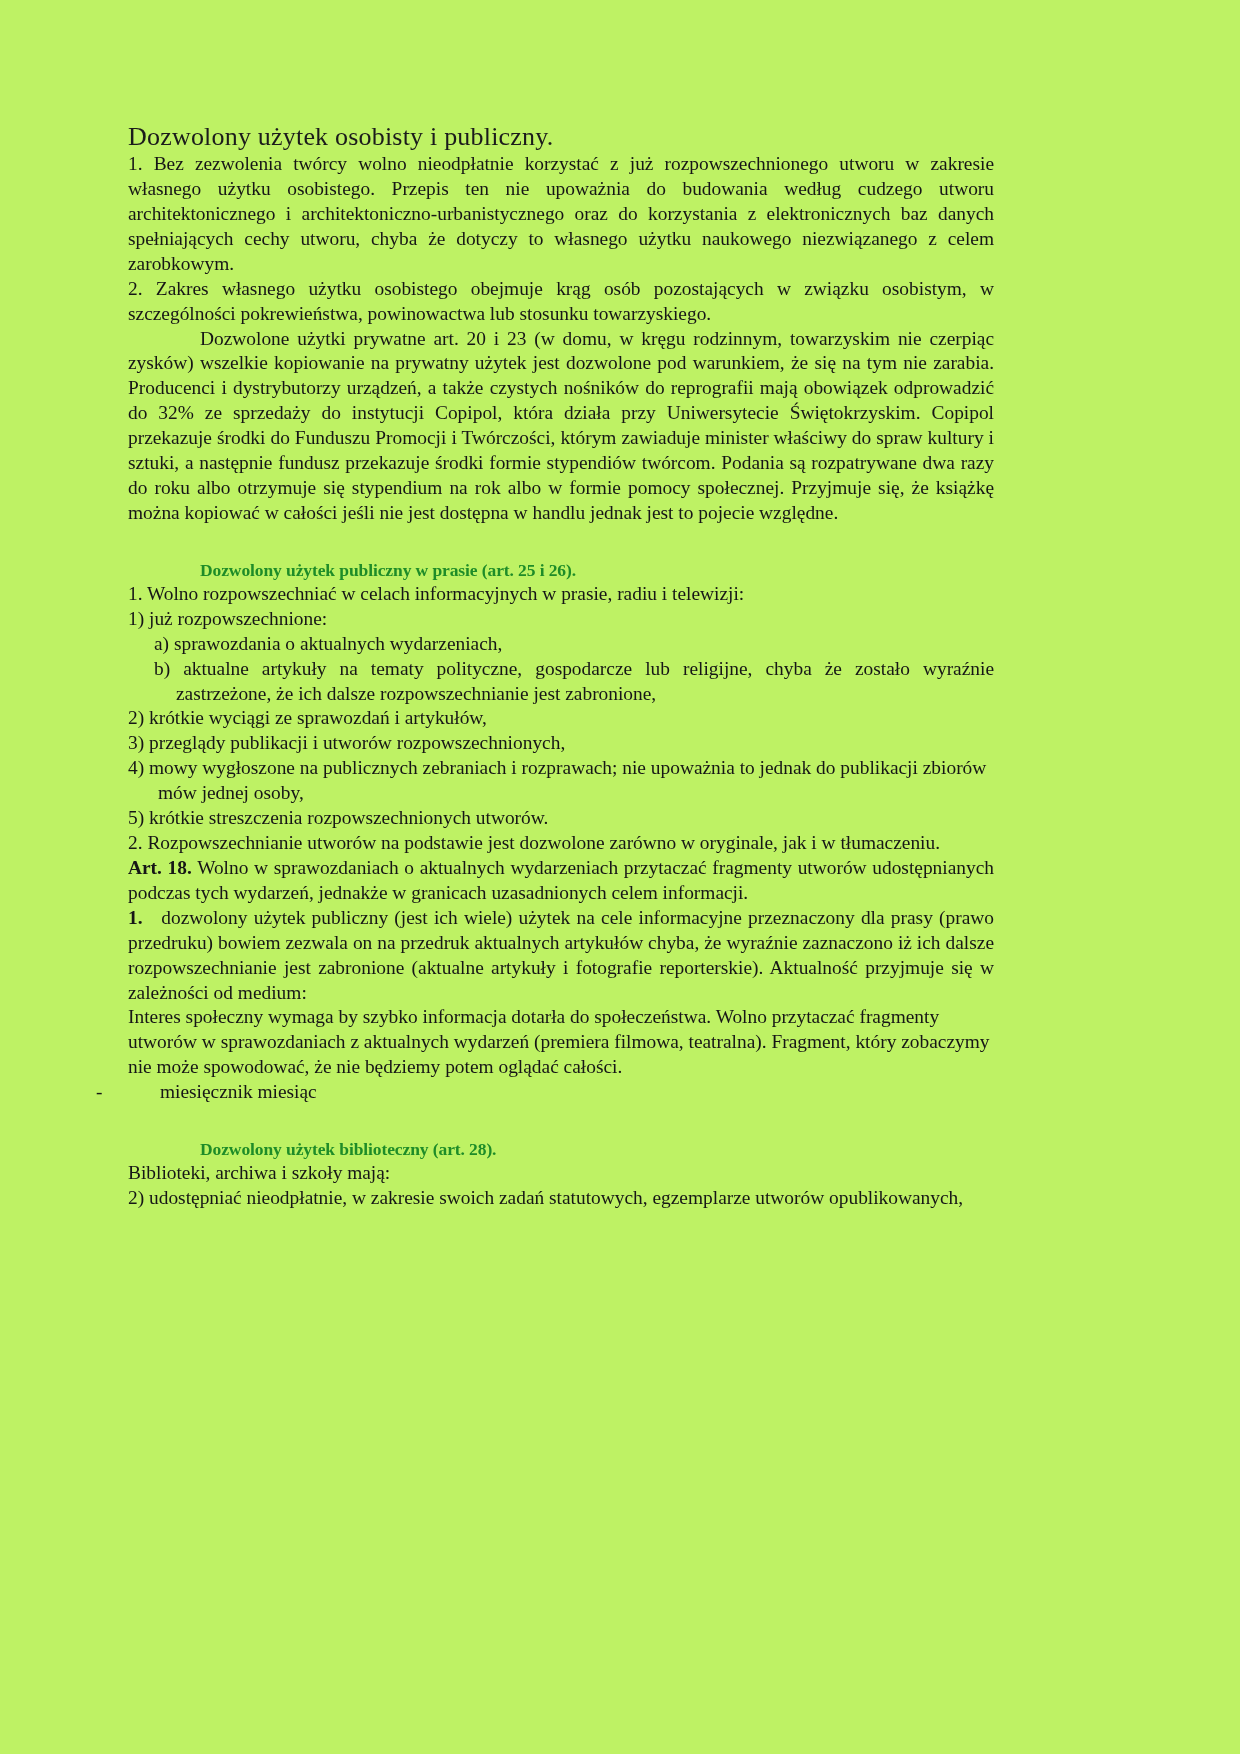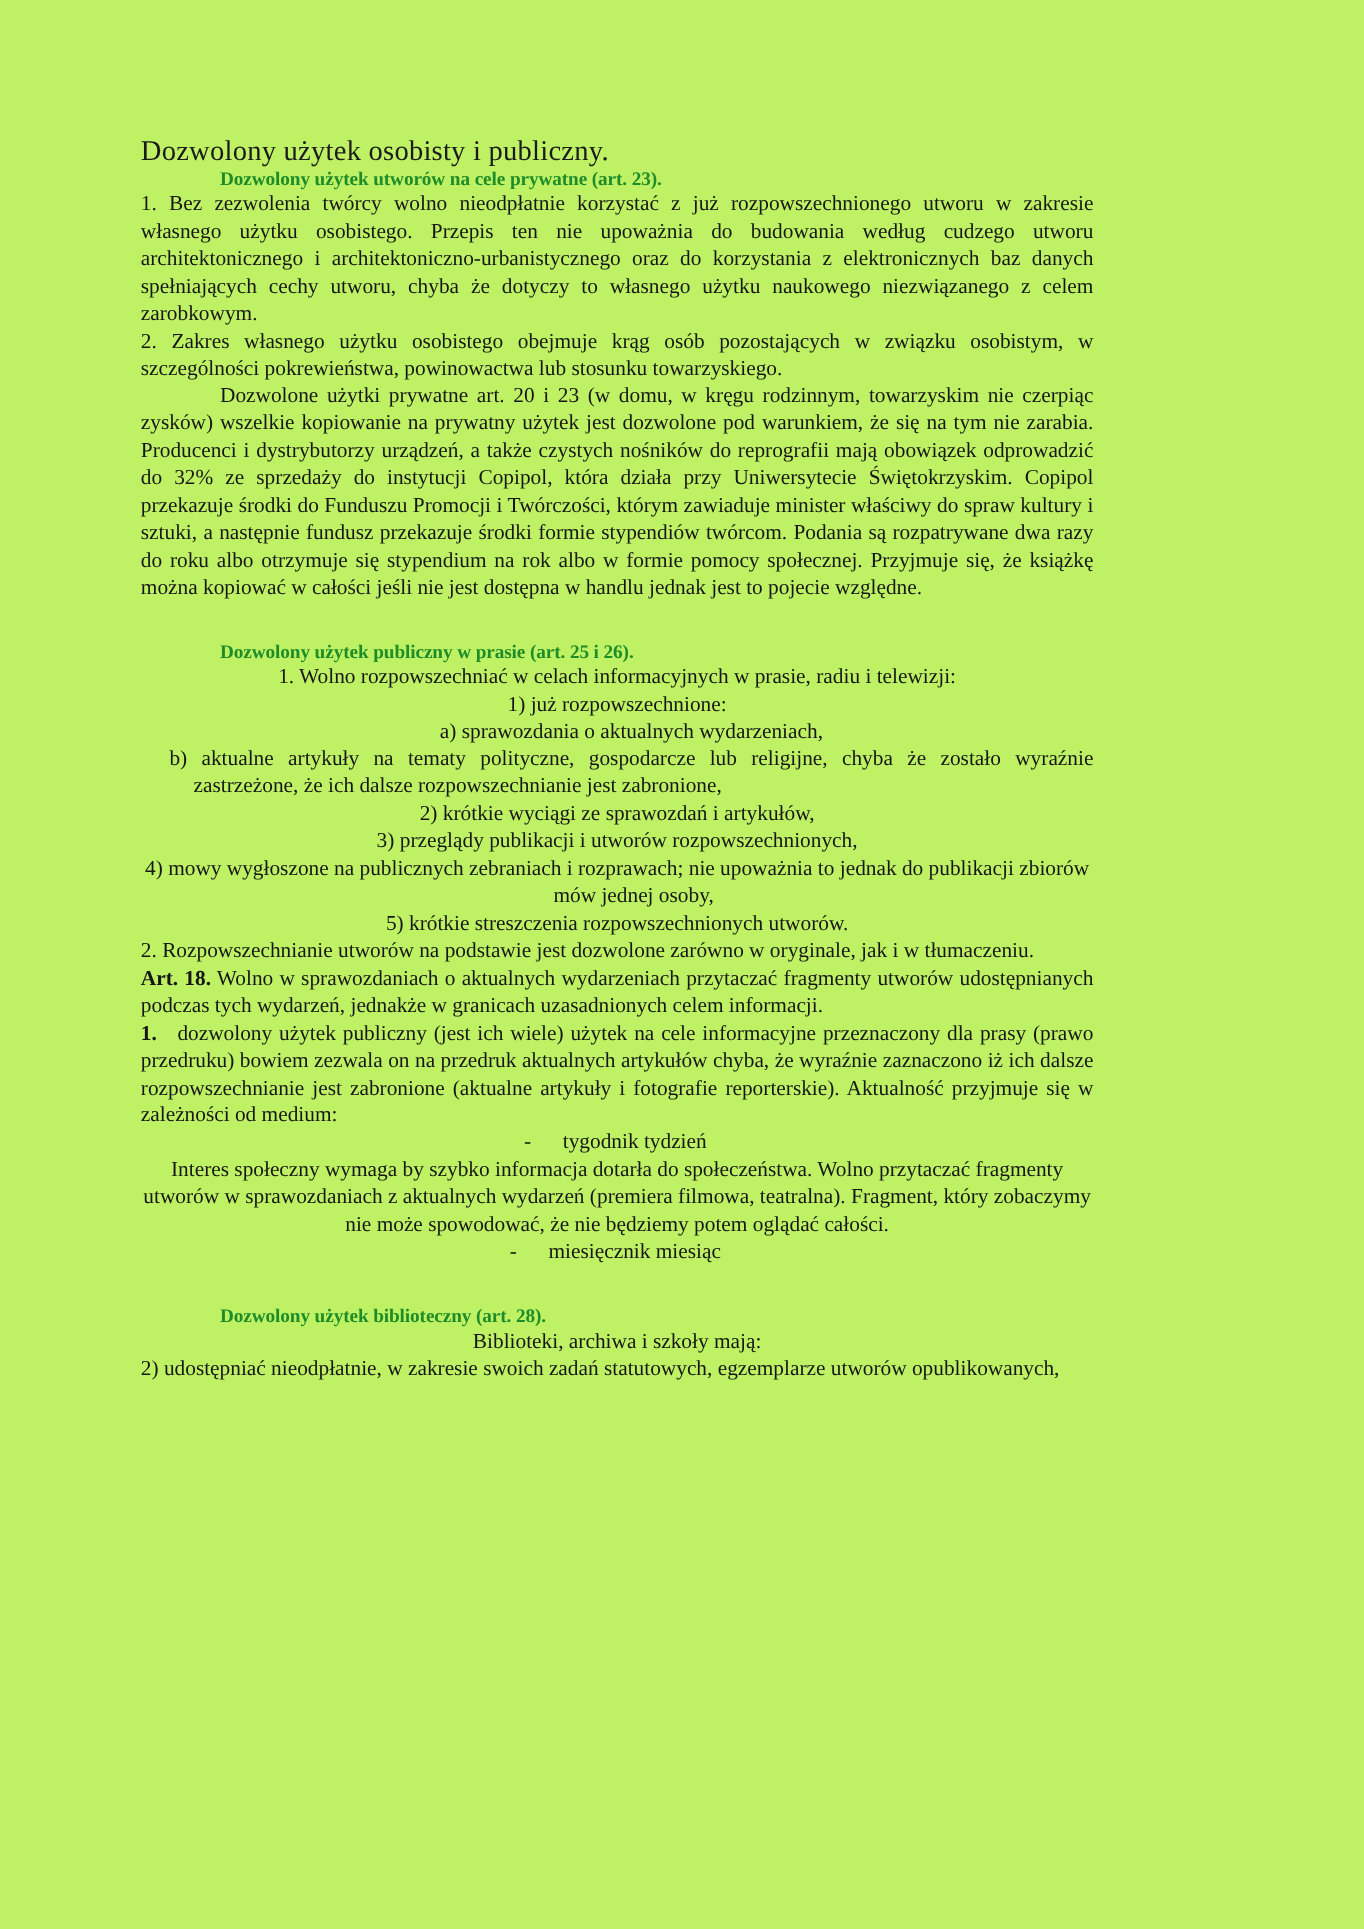--- a/index.html
+++ b/index.html
@@ -43,21 +43,21 @@
   .sec-head.h2 { padding-left: 72px; }
   p, .ln {
     font-family: "Liberation Serif", "DejaVu Serif", serif;
     font-size: 19.4px;
     color: #131313;
     line-height: 1.285;
     margin: 0;
     color: #161616;
   }
   .just { text-align: justify; text-align-last: left; }
-  .nojust { text-align: center; }
+  .nojust { text-align: left; }
   .indent { text-indent: 72px; }
   .hang-ab {
     padding-left: 48px;
     text-indent: -22px;
   }
   .hang-dash {
     padding-left: 32px;
     text-indent: -32px;
   }
   .hang-num {
@@ -72,21 +72,20 @@
   }
 </style>
 </head>
 <body>
 
 <div class="page">
   <div class="content">
 
     <h1 class="doc-title">Dozwolony użytek osobisty i publiczny.</h1>
 
-    <div class="sec-head">Dozwolony użytek utworów na cele prywatne (art. 23).</div>
 
     <p class="just">1. Bez zezwolenia twórcy wolno nieodpłatnie korzystać z już rozpowszechnionego utworu w zakresie własnego użytku osobistego. Przepis ten nie upoważnia do budowania według cudzego utworu architektonicznego i architektoniczno-urbanistycznego oraz do korzystania z elektronicznych baz danych spełniających cechy utworu, chyba że dotyczy to własnego użytku naukowego niezwiązanego z celem zarobkowym.</p>
     <p class="just">2. Zakres własnego użytku osobistego obejmuje krąg osób pozostających w związku osobistym, w szczególności pokrewieństwa, powinowactwa lub stosunku towarzyskiego.</p>
     <p class="just indent">Dozwolone użytki prywatne art. 20 i 23 (w domu, w kręgu rodzinnym, towarzyskim nie czerpiąc zysków) wszelkie kopiowanie na prywatny użytek jest dozwolone pod warunkiem, że się na tym nie zarabia. Producenci i dystrybutorzy urządzeń, a także czystych nośników do reprografii mają obowiązek odprowadzić do 32% ze sprzedaży do instytucji Copipol, która działa przy Uniwersytecie Świętokrzyskim. Copipol przekazuje środki do Funduszu Promocji i Twórczości, którym zawiaduje minister właściwy do spraw kultury i sztuki, a następnie fundusz przekazuje środki formie stypendiów twórcom. Podania są rozpatrywane dwa razy do roku albo otrzymuje się stypendium na rok albo w formie pomocy społecznej. Przyjmuje się, że książkę można kopiować w całości jeśli nie jest dostępna w handlu jednak jest to pojecie względne.</p>
 
     <div class="gap-lg"></div>
 
     <div class="sec-head h2">Dozwolony użytek publiczny w prasie (art. 25 i 26).</div>
 
     <p class="nojust">1. Wolno rozpowszechniać w celach informacyjnych w prasie, radiu i telewizji:</p>
@@ -98,21 +97,20 @@
     <p class="nojust hang-num">3) przeglądy publikacji i utworów rozpowszechnionych,</p>
     <p class="nojust hang-num">4) mowy wygłoszone na publicznych zebraniach i rozprawach; nie upoważnia to jednak do publikacji zbiorów mów jednej osoby,</p>
     <p class="nojust hang-num">5) krótkie streszczenia rozpowszechnionych utworów.</p>
 
     <p class="just">2. Rozpowszechnianie utworów na podstawie jest dozwolone zarówno w oryginale, jak i w tłumaczeniu.</p>
 
     <p class="just"><span class="bold">Art. 18.</span> <span>Wolno w sprawozdaniach o aktualnych wydarzeniach przytaczać fragmenty utworów udostępnianych podczas tych wydarzeń, jednakże w granicach uzasadnionych celem informacji.</span></p>
 
     <p class="just"><span class="bold">1.</span>&nbsp;&nbsp;&nbsp;<span>dozwolony użytek publiczny (jest ich wiele) użytek na cele informacyjne przeznaczony dla prasy (prawo przedruku) bowiem zezwala on na przedruk aktualnych artykułów chyba, że wyraźnie zaznaczono iż ich dalsze rozpowszechnianie jest zabronione (aktualne artykuły i fotografie reporterskie). Aktualność przyjmuje się w zależności od medium:</span></p>
 
-    <p class="nojust hang-dash"><span class="dash-cell">-</span><span>tygodnik tydzień</span></p>
     <p class="nojust">Interes społeczny wymaga by szybko informacja dotarła do społeczeństwa. Wolno przytaczać fragmenty utworów w sprawozdaniach z aktualnych wydarzeń (premiera filmowa, teatralna). Fragment, który zobaczymy nie może spowodować, że nie będziemy potem oglądać całości.</p>
 
     <p class="nojust hang-dash"><span class="dash-cell">-</span><span>miesięcznik miesiąc</span></p>
 
     <div class="gap-lg"></div>
 
     <div class="sec-head h2">Dozwolony użytek biblioteczny (art. 28).</div>
 
     <p class="nojust">Biblioteki, archiwa i szkoły mają:</p>
     <p class="just">2) udostępniać nieodpłatnie, w zakresie swoich zadań statutowych, egzemplarze utworów opublikowanych,</p>

